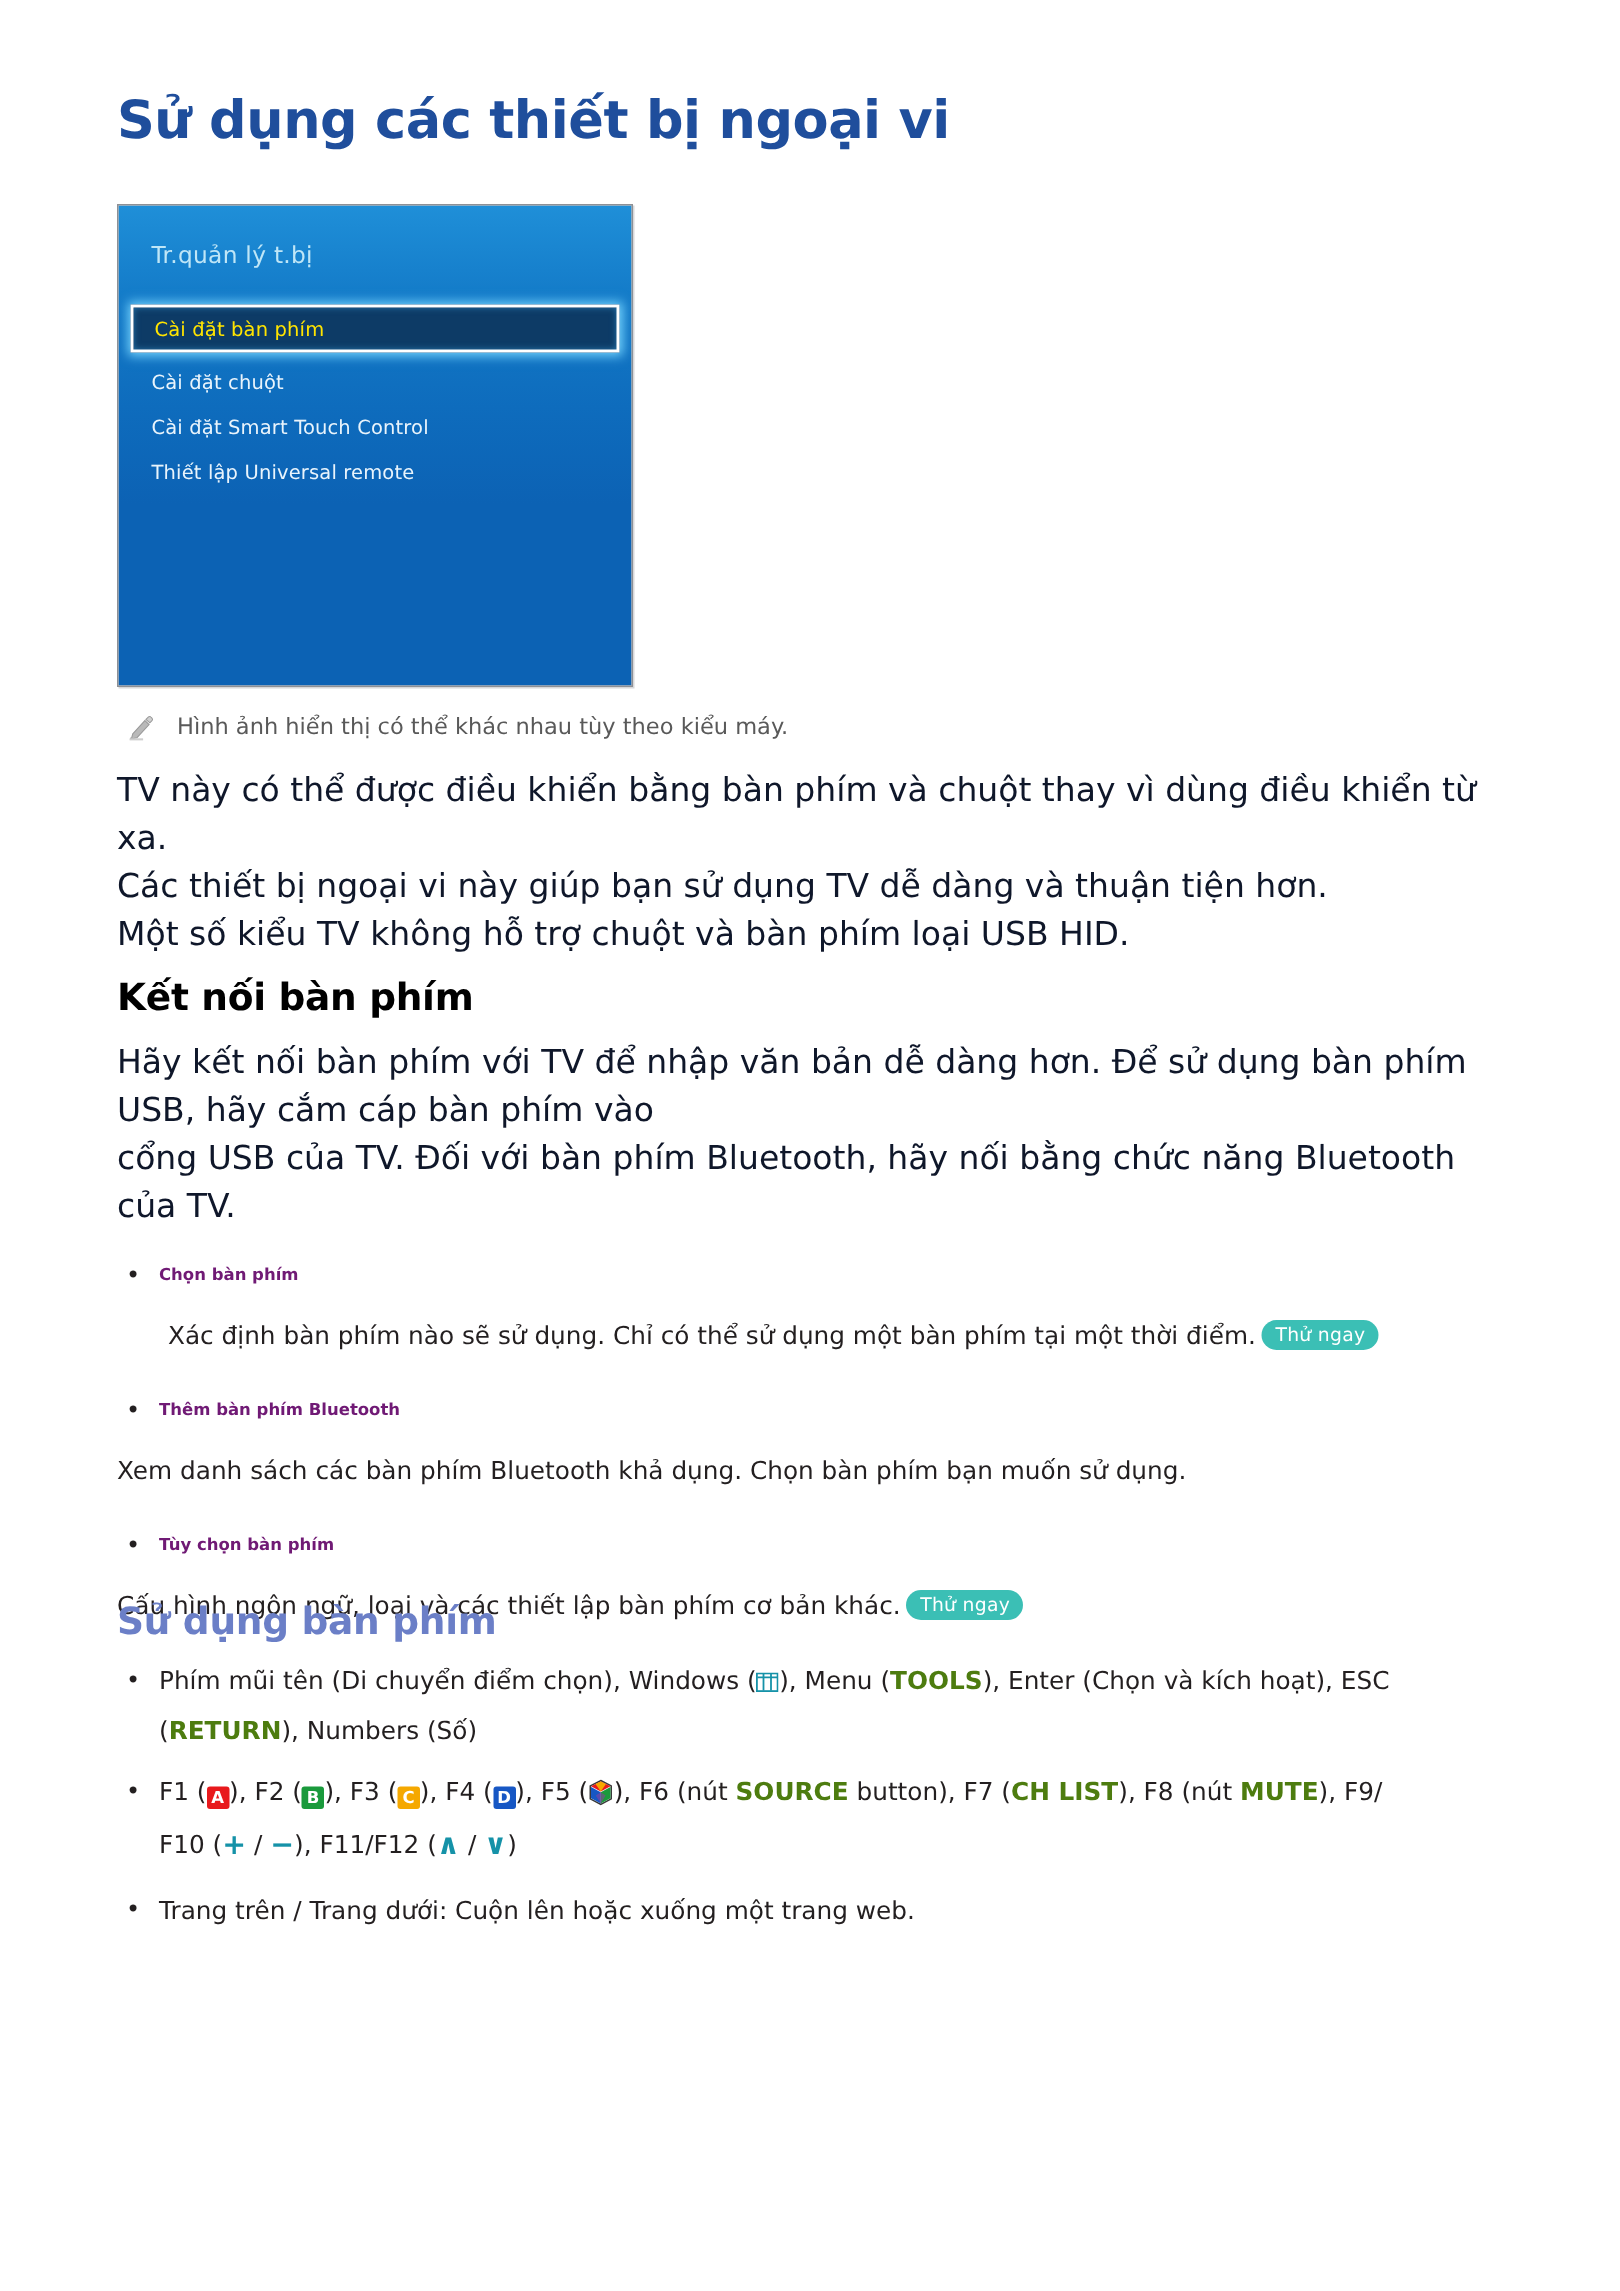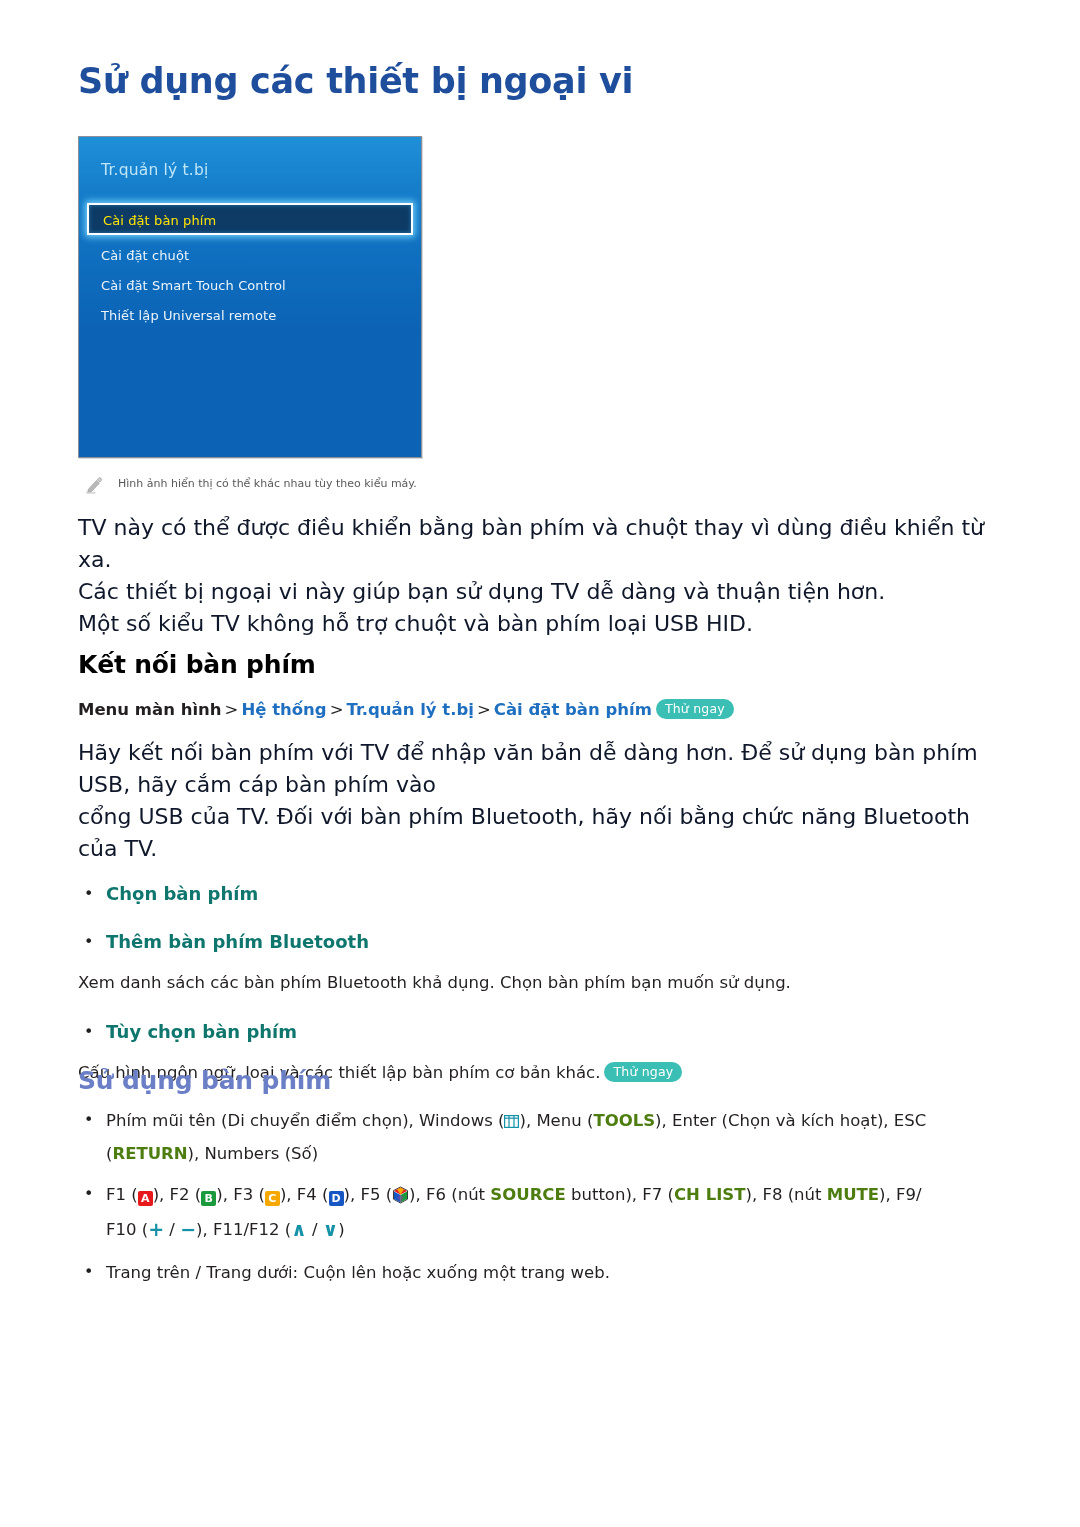--- a/index.html
+++ b/index.html
@@ -80,21 +80,21 @@
     align-items: flex-start;
   }
   .pencil-icon {
     width: 20px; height: 20px;
     margin-right: 14px;
     flex: 0 0 auto;
     position: relative;
     top: 1px;
   }
   .note-text {
-    font-size: 11px;
+    font-size: 15px;
     color: #595959;
     line-height: 20px;
     text-align: right;
   }
 
   
   .body-block { position: absolute; left: 78px; width: 910px; }
   .para {
     font-size: 22px;
     line-height: 32px;
@@ -141,23 +141,23 @@
     flex: 0 0 auto;
     width: 28px;
     font-size: 16px;
     line-height: 30px;
     color: #231f20;
     text-align: left;
     padding-left: 6px;
   }
   .bullet-body { flex: 1 1 auto; }
   .sub-head {
-    font-size: 18px;
-    font-weight: bold;
-    color: #0f766e;
+    font-size: 11px;
+    font-weight: bold;
+    color: #701a75;
     line-height: 30px;
   }
   .sub-desc {
     font-size: 16.5px;
     line-height: 32px;
     color: #231f20;
   }
   .list-line {
     font-size: 16.5px;
     line-height: 31px;
@@ -217,34 +217,34 @@
 
   <div class="body-block" style="top: 512px;">
     <div class="para">TV này có thể được điều khiển bằng bàn phím và chuột thay vì dùng điều khiển từ xa.</div>
     <div class="para">Các thiết bị ngoại vi này giúp bạn sử dụng TV dễ dàng và thuận tiện hơn.</div>
     <div class="para">Một số kiểu TV không hỗ trợ chuột và bàn phím loại USB HID.</div>
   </div>
 
   <div class="body-block" style="top: 650px;">
     <div class="h2">Kết nối bàn phím</div>
 
-    <div class="breadcrumb" style="margin-top: 18px;">
-      <span>Menu màn hình</span><span class="bc-sep">&gt;</span><span class="bc-blue">Hệ thống</span><span class="bc-sep">&gt;</span><span class="bc-blue">Tr.quản lý t.bị</span><span class="bc-sep">&gt;</span><span class="bc-blue">Cài đặt bàn phím</span><span class="badge">Thử ngay</span>
-    </div>
 
     <div class="para" style="margin-top: 14px;">
       <div>Hãy kết nối bàn phím với TV để nhập văn bản dễ dàng hơn. Để sử dụng bàn phím USB, hãy cắm cáp bàn phím vào</div>
       <div>cổng USB của TV. Đối với bàn phím Bluetooth, hãy nối bằng chức năng Bluetooth của TV.</div>
     </div>
 
     <div class="bullet-row" style="margin-top: 14px;">
       <span class="bullet-dot">•</span>
       <span class="bullet-body">
         <span class="sub-head">Chọn bàn phím</span>
       </span>
+    </div>
+    <div class="sub-desc" style="margin-left: 34px; margin-top: 10px;">
+      <span>Xác định bàn phím nào sẽ sử dụng. Chỉ có thể sử dụng một bàn phím tại một thời điểm.</span><span class="badge">Thử ngay</span>
     </div>
 
     <div class="bullet-row" style="margin-top: 18px;">
       <span class="bullet-dot">•</span>
       <span class="bullet-body">
         <span class="sub-head">Thêm bàn phím Bluetooth</span>
       </span>
     </div>
     <div class="sub-desc" style="margin-top: 10px;">Xem danh sách các bàn phím Bluetooth khả dụng. Chọn bàn phím bạn muốn sử dụng.</div>
 

